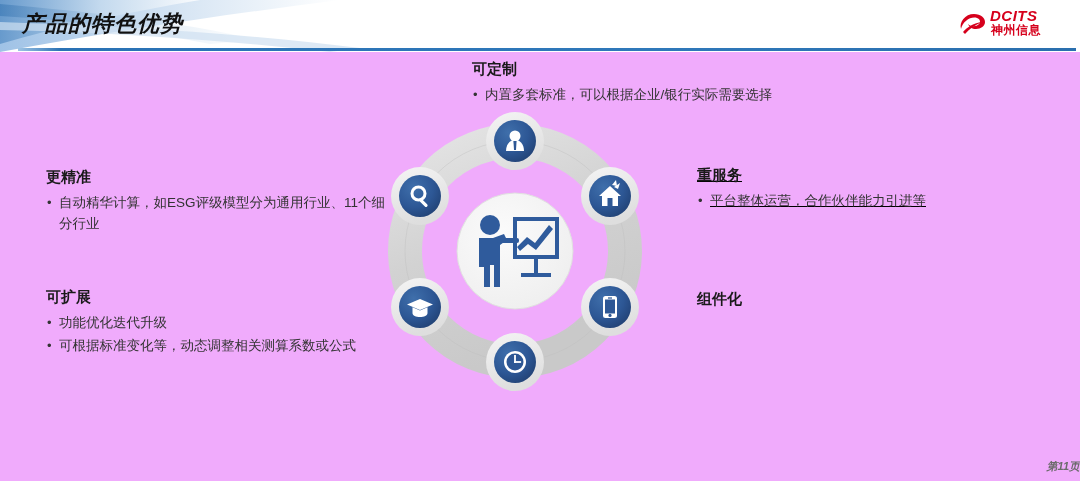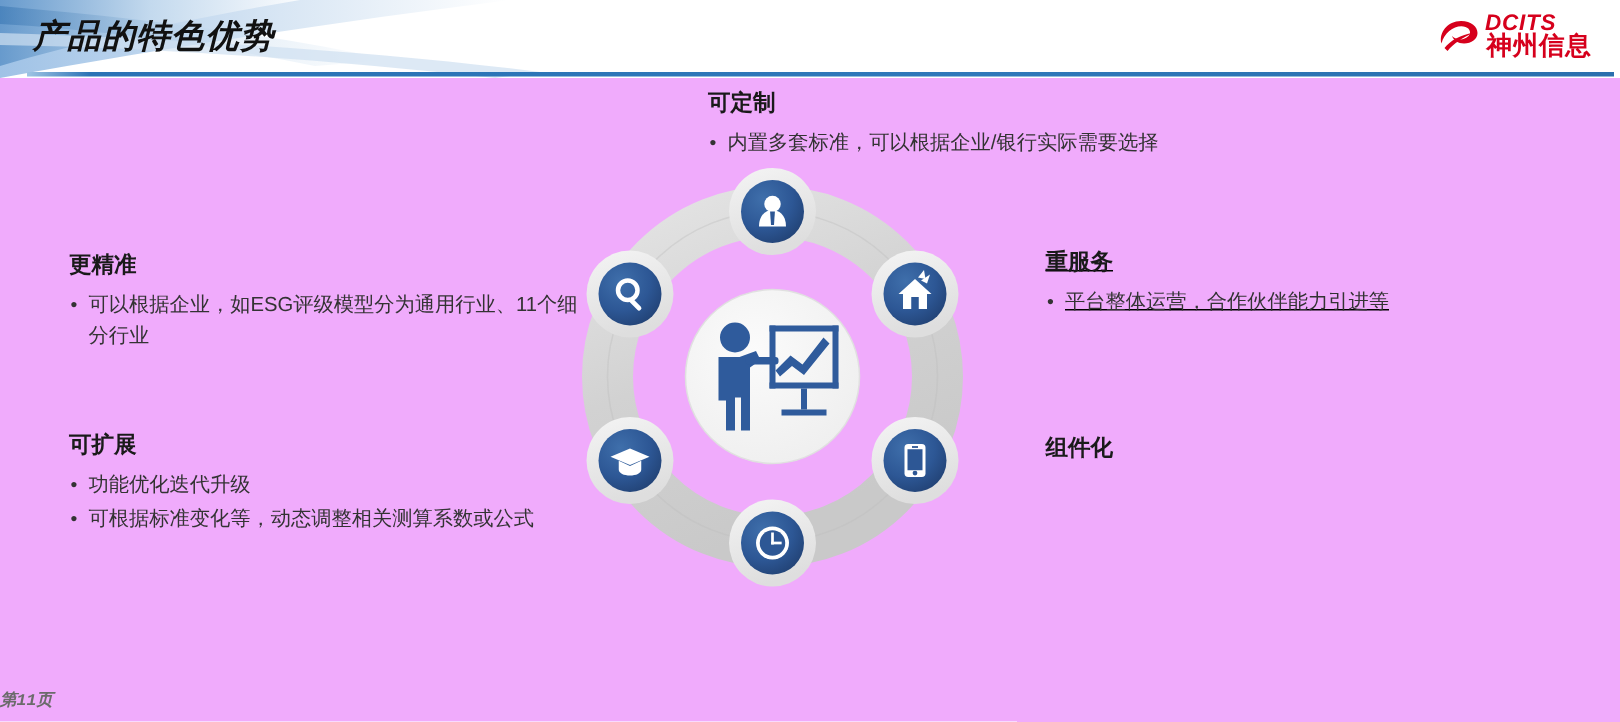--- a/index.html
+++ b/index.html
@@ -72,21 +72,21 @@
     font-weight: bold;
     font-style: italic;
     color: #d6001c;
     letter-spacing: 0.5px;
     line-height: 16px;
   }
   .logo-sub {
     position: absolute;
     left: 33px;
     top: 16px;
-    font-size: 17px;
+    font-size: 12px;
     font-weight: bold;
     color: #d6001c;
     letter-spacing: 0.5px;
     line-height: 13px;
   }
 
   
   .block {
     position: absolute;
   }
@@ -129,26 +129,25 @@
     width: 274px;
     height: 286px;
   }
 
   
   .footer {
     position: absolute;
     left: 0;
     top: 459px;
     width: 1080px;
-    text-align: left;
+    text-align: right;
     font-size: 11px;
     font-style: italic;
     font-weight: bold;
     color: #6b6b6b;
-    font-family: Liberation Mono, monospace;
   }
   .footer-inner { display: inline-block; }
 </style>
 </head>
 <body>
 
 <div id="slide">
 
   <div class="header">
 
@@ -190,21 +189,21 @@
 
   <div class="header-rule"></div>
 
   <div class="block blk-keding">
     <div class="block-title">可定制</div>
     <div class="bullet">内置多套标准，可以根据企业/银行实际需要选择</div>
   </div>
 
   <div class="block blk-jingzhun">
     <div class="block-title">更精准</div>
-    <div class="bullet">可以根据企业，如ESG评级模型分为通用行业、11个细分行业</div>
+    <div class="bullet">自动精华计算，如ESG评级模型分为通用行业、11个细分行业</div>
   </div>
 
   <div class="block blk-kuozhan">
     <div class="block-title">可扩展</div>
     <div class="bullet">功能优化迭代升级</div>
     <div class="bullet">可根据标准变化等，动态调整相关测算系数或公式</div>
   </div>
 
   <div class="block blk-fuwu">
     <div class="block-title">重服务</div>

